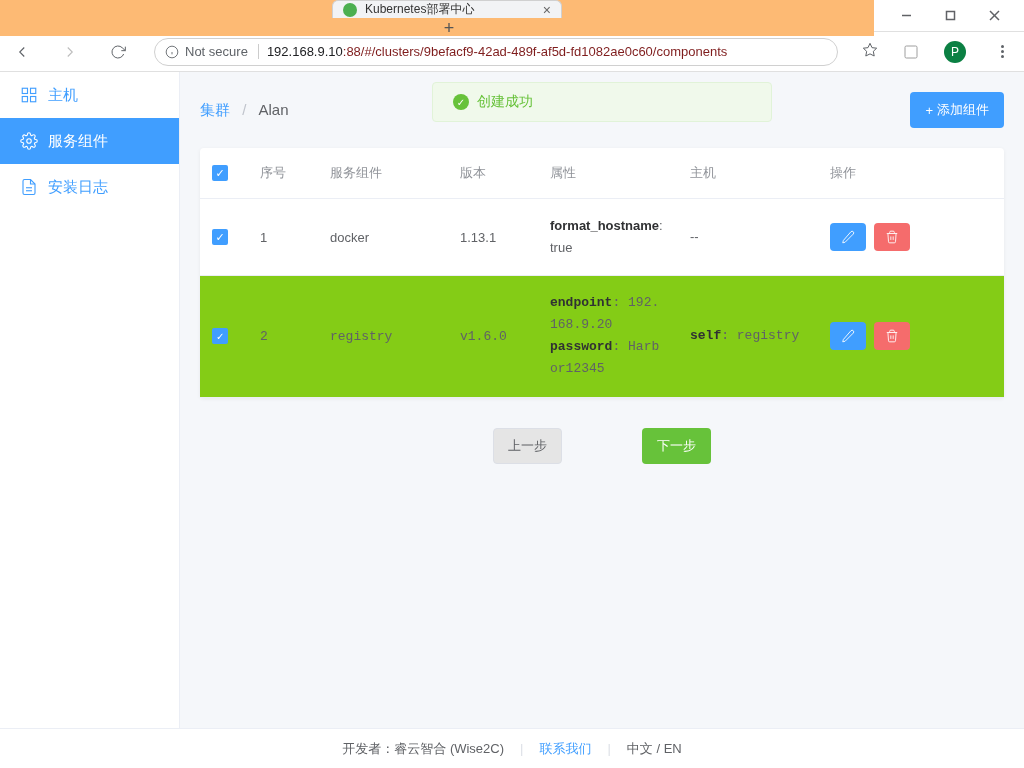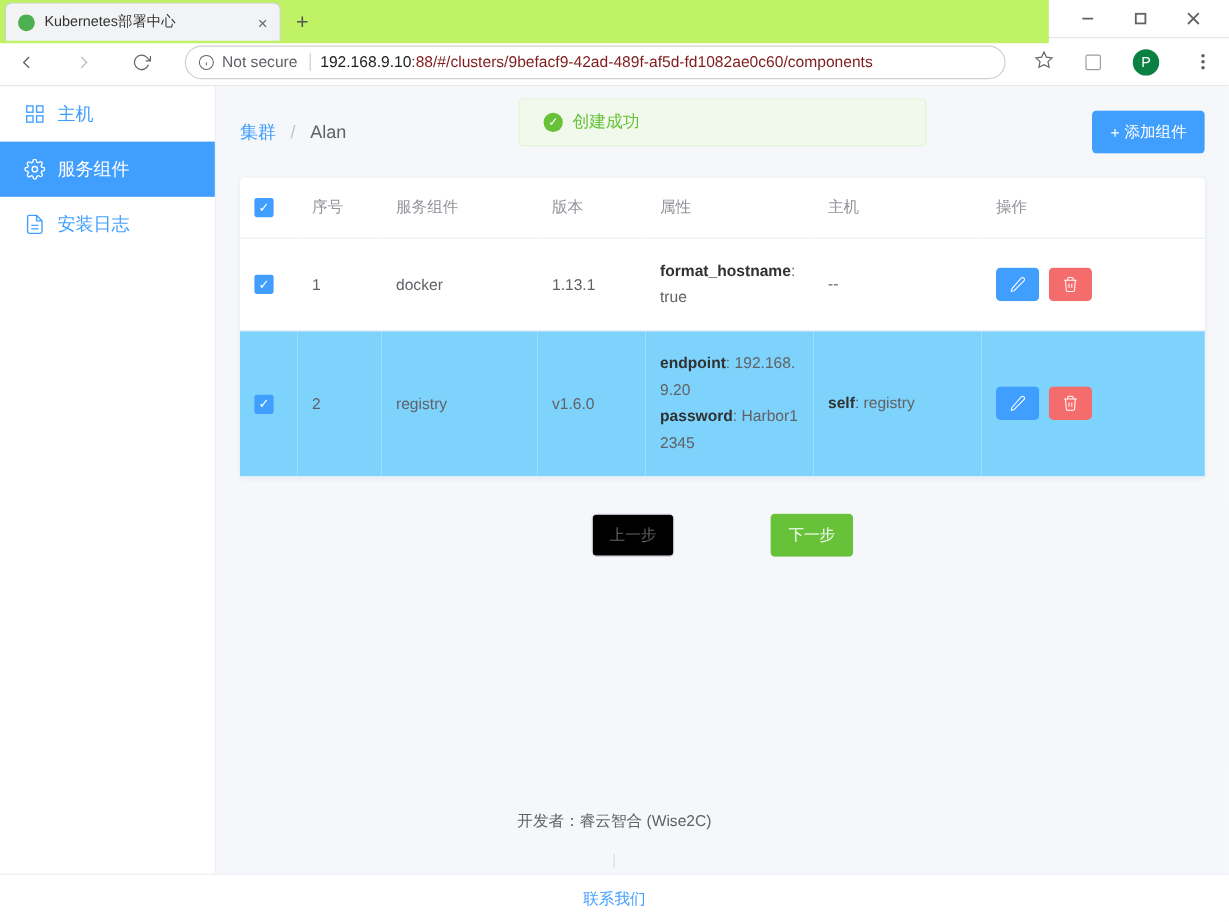--- a/index.html
+++ b/index.html
@@ -3,21 +3,21 @@
 <meta charset="utf-8">
 <style>
 * { box-sizing: border-box; margin: 0; padding: 0; }
 body { font-family: "Microsoft YaHei", Arial, sans-serif; font-size: 13px; color: #606266; background: #fff; overflow: hidden; }
 
 
 .titlebar { height: 32px; background: #fff; border-bottom: 1px solid #e0e0e0; display: flex; align-items: center; justify-content: flex-end; padding: 0 8px; }
 .win-btn { width: 44px; height: 28px; display: flex; align-items: center; justify-content: center; font-size: 14px; }
 .win-btn svg { width: 11px; height: 11px; }
 
-.tabbar { height: 36px; background: #bef264; display: flex; align-items: center; padding-left: 4px; position: absolute; top: 0; left: 0; right: 150px; }
+.tabbar { height: 36px; background: #fdba74; display: flex; align-items: center; padding-left: 20px; position: absolute; top: 0; left: 0; right: 150px; flex-direction: column; }
 .tab { height: 32px; width: 230px; background: #f2f3f5; border: 1px solid #d0d0d0; border-bottom: none; border-radius: 6px 6px 0 0; display: flex; align-items: center; padding: 0 10px; gap: 8px; font-size: 12px; color: #333; }
 .tab .favicon { width: 14px; height: 14px; background:#4caf50; border-radius:50%; flex-shrink:0; }
 .tab .title { flex: 1; white-space: nowrap; overflow: hidden; text-overflow: ellipsis; }
 .tab .close { font-size: 14px; color: #666; }
 .newtab { width: 28px; height: 28px; display: flex; align-items: center; justify-content: center; font-size: 18px; color: #555; margin-left: 4px; }
 
 .addrbar { height: 40px; background: #fff; border-bottom: 1px solid #e0e0e0; display: flex; align-items: center; padding: 0 10px; gap: 24px; }
 .nav-btn { width: 24px; height: 24px; display: flex; align-items: center; justify-content: center; color: #5f6368; }
 .nav-btn.disabled { color: #bdbdbd; }
 .addr-input { flex: 1; height: 28px; border: 1px solid #d0d0d0; border-radius: 14px; display: flex; align-items: center; padding: 0 10px; font-size: 13px; color: #202124; gap: 8px; }
@@ -42,44 +42,44 @@
 
 .main { flex: 1; padding: 20px; position: relative; }
 .header-row { display: flex; align-items: center; justify-content: space-between; margin-bottom: 20px; }
 .breadcrumb { font-size: 15px; color: #409eff; }
 .breadcrumb .sep { color: #c0c4cc; margin: 0 8px; }
 .breadcrumb .current { color: #606266; }
 
 .btn { display: inline-flex; align-items: center; gap: 4px; padding: 8px 14px; border-radius: 4px; font-size: 13px; cursor: pointer; border: 1px solid transparent; }
 .btn-primary { background: #409eff; color: #fff; }
 .btn-success { background: #67c23a; color: #fff; }
-.btn-default { background: #000000; border: 1px solid #dcdfe6; color: #606266; }
+.btn-default { background: #e5e5e5; border: 1px solid #dcdfe6; color: #606266; }
 .btn-danger { background: #f56c6c; color: #fff; }
 .btn-sm { padding: 6px 10px; }
 
 .toast { position: absolute; top: 10px; left: 50%; transform: translateX(-50%); background: #f0f9eb; border: 1px solid #e1f3d8; color: #67c23a; padding: 10px 20px; border-radius: 4px; display: flex; align-items: center; gap: 8px; min-width: 340px; z-index: 10; font-size:14px; }
 .check-circle { width: 16px; height: 16px; border-radius: 50%; background: #67c23a; color: #fff; display: inline-flex; align-items: center; justify-content: center; font-size: 10px; }
 
 .hidden-strip { position:absolute; top:40px; left:330px; width:150px; height:6px; background:#409eff; border-radius:4px; }
 .hidden-strip2 { position:absolute; top:40px; left:415px; width:65px; height:6px; background:#e6a23c; border-radius:4px; }
 
 .card { background: #fff; border-radius: 4px; box-shadow: 0 1px 4px rgba(0,0,0,0.06); }
 .tbl { width: 100%; border-collapse: collapse; }
 .tbl th, .tbl td { padding: 16px 12px; text-align: left; font-size: 13px; vertical-align: middle; }
 .tbl th { color: #909399; font-weight: 500; border-bottom: 1px solid #ebeef5; }
 .tbl td { border-bottom: 1px solid #ebeef5; color: #606266; }
-.tbl tr.alt td { background: #7dd3fc; }
+.tbl tr.alt td { background: #84cc16; font-family: Liberation Mono, monospace; }
 .chk { width: 16px; height: 16px; background: #409eff; border-radius: 2px; display: inline-flex; align-items: center; justify-content: center; color: #fff; font-size: 11px; }
 .prop { line-height: 1.7; max-width: 120px; word-break: break-all; }
 .prop b { color: #303133; font-weight: 600; }
 .ops { display: flex; gap: 8px; }
 
 .pager { display: flex; justify-content: center; gap: 80px; padding: 30px 0; }
 
-.footer { position: absolute; bottom: 0; left: 0; right: 0; height: 40px; display: flex; align-items: center; justify-content: center; gap: 16px; font-size: 13px; color: #606266; background:#fff; border-top:1px solid #ebeef5;flex-direction:column; }
+.footer { position: absolute; bottom: 0; left: 0; right: 0; height: 40px; display: flex; align-items: center; justify-content: center; gap: 16px; font-size: 13px; color: #606266; background:#fff; border-top:1px solid #ebeef5; }
 .footer a { color: #409eff; text-decoration: none; font-family: Liberation Mono, monospace; }
 .footer .divider { color: #dcdfe6; }
 
 svg { stroke: currentColor; fill: none; stroke-width: 1.5; }
 </style>
 </head>
 <body>
 
 <div class="tabbar">
   <div class="tab">

